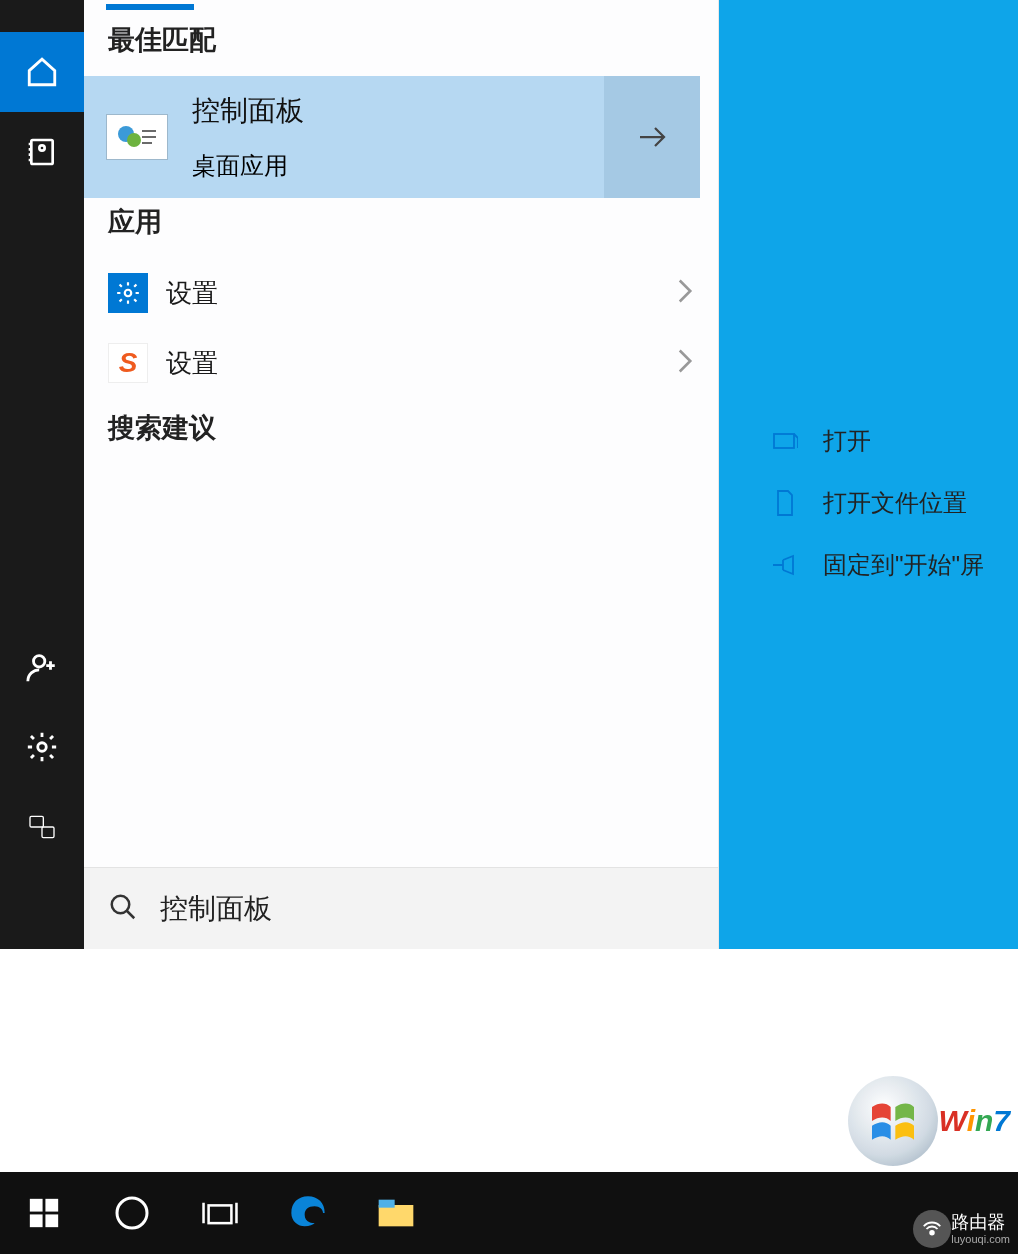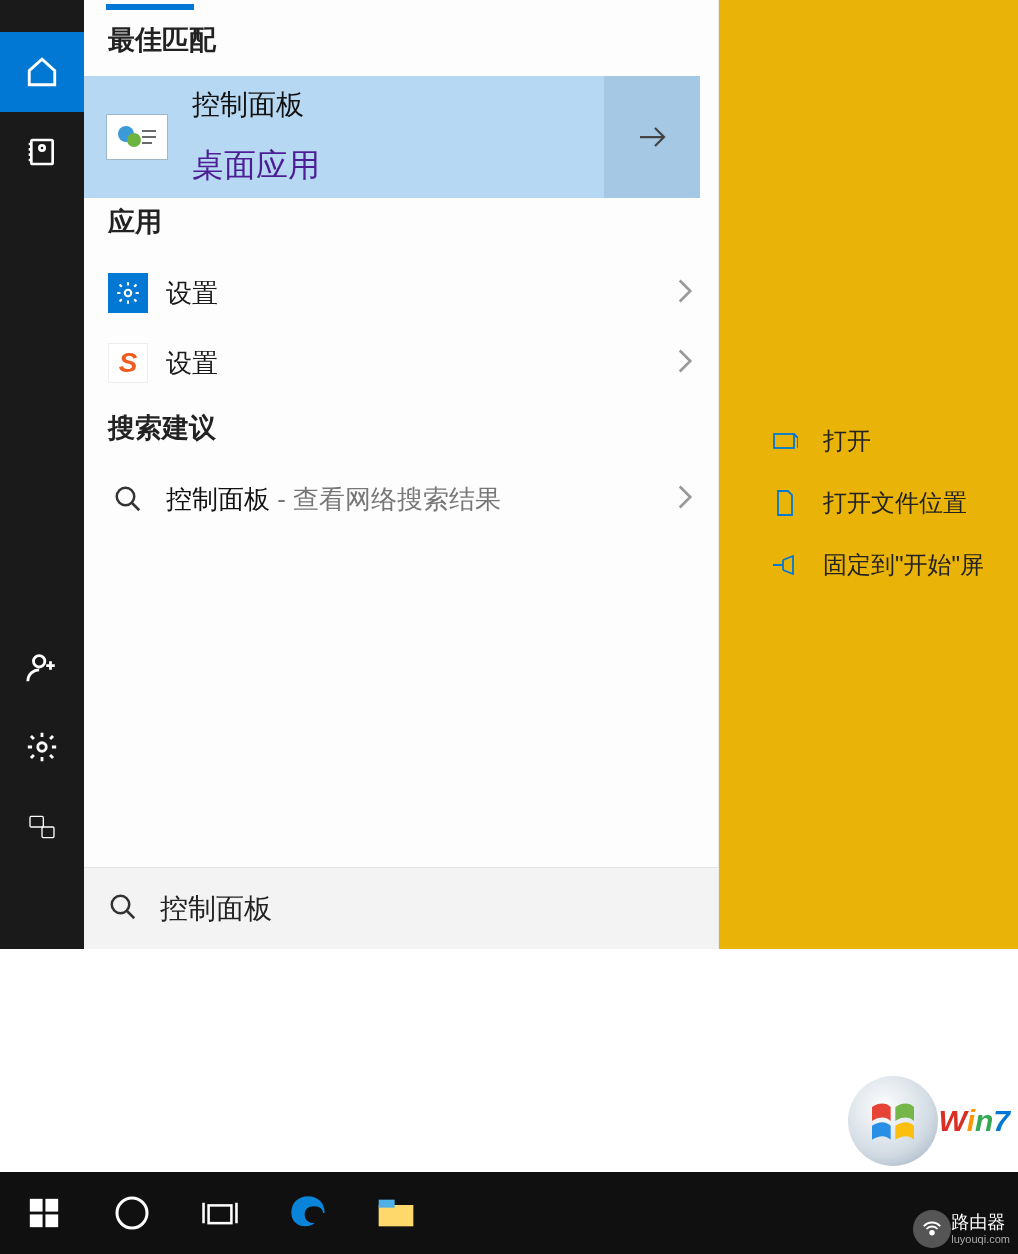--- a/index.html
+++ b/index.html
@@ -14,37 +14,37 @@
   .main { flex: 1; display: flex; flex-direction: column; background: #fdfdfe; position: relative; }
   .tab-indicator { height: 16px; position: relative; }
   .tab-indicator .bar { position: absolute; left: 22px; top: 4px; width: 88px; height: 6px; background: #0078d4; }
 
   .section-header { font-size: 27px; font-weight: 600; color: #222; padding: 6px 24px 18px 24px; }
   .best-match { display: flex; align-items: center; background: #b6d8f2; height: 122px; margin-right: 18px; position: relative; }
   .best-match .icon-box { width: 62px; height: 46px; background: #fff; border: 1px solid #9db8cc; margin: 0 24px 0 22px; display: flex; align-items: center; justify-content: center; }
   .best-match .icon-box svg { }
   .best-match .text { flex: 1; }
   .best-match .title { font-size: 28px; color: #111; }
-  .best-match .sub { font-size: 32px; color: #4c1d95; margin-top: 20px; }
+  .best-match .sub { font-size: 24px; color: #000000; margin-top: 20px; }
   .best-match .arrow-btn { width: 96px; height: 122px; background: #a5c9e4; display: flex; align-items: center; justify-content: center; cursor: pointer; }
 
   .result-row { display: flex; align-items: center; padding: 0 24px; height: 70px; cursor: pointer; }
   .result-row .r-icon { width: 40px; height: 40px; display: flex; align-items: center; justify-content: center; margin-right: 18px; }
   .result-row .r-label { font-size: 26px; color: #1a1a1a; flex: 1; }
   .result-row .chev { color: #999; }
 
   .suggest-row .r-label { font-size: 26px; }
   .suggest-row .r-label .primary { color: #111; }
   .suggest-row .r-label .secondary { color: #777; }
 
   .search-bar { position: absolute; left: 0; right: 0; bottom: 0; height: 82px; background: #f3f3f3; display: flex; align-items: center; padding: 0 24px; border-top: 1px solid #e3e3e3; }
   .search-bar .s-icon { margin-right: 22px; }
   .search-bar input { border: none; background: transparent; font-size: 28px; color: #222; outline: none; flex: 1; }
 
-  .preview { width: 300px; background: #eab308; border-left: 1px solid #e8e8e8; padding-top: 410px; }
+  .preview { width: 300px; background: #0ea5e9; border-left: 1px solid #e8e8e8; padding-top: 410px; }
   .action { display: flex; align-items: center; height: 62px; padding-left: 50px; cursor: pointer; }
   .action .a-icon { width: 32px; display: flex; justify-content: center; margin-right: 22px; color: #0078d4; }
   .action .a-label { font-size: 24px; color: #222; white-space: nowrap; }
 
   .taskbar { position: absolute; left: 0; right: 0; bottom: 0; height: 82px; background: #101010; display: flex; align-items: center; z-index: 20; }
   .taskbar .tb-btn { width: 88px; height: 82px; display: flex; align-items: center; justify-content: center; cursor: pointer; }
   .taskbar svg { }
 
   .watermark { position: absolute; right: 8px; bottom: 88px; display: flex; align-items: center; gap: 1px; z-index: 30; }
   .watermark .win7 { width: 90px; height: 90px; border-radius: 50%; background: radial-gradient(circle at 40% 35%, #fff 0%, #cfd9e2 60%, #8fa4b4 100%); display:flex; align-items:center; justify-content:center; opacity:.95; }
@@ -152,36 +152,20 @@
       <div class="r-label">设置</div>
       <div class="chev">
         <svg width="18" height="28" viewBox="0 0 10 16" stroke="#999" stroke-width="1.5" fill="none">
             <path d="M2 2l6 6-6 6"></path>
           </svg>
       </div>
     </div>
 
     <div class="section-header" style="padding-top:12px">搜索建议</div>
 
-    <div class="result-row suggest-row">
-      <div class="r-icon">
-        <svg width="30" height="30" viewBox="0 0 24 24" stroke="#333" stroke-width="2" fill="none">
-            <circle cx="10" cy="10" r="7"></circle>
-            <path d="M15 15l6 6"></path>
-          </svg>
-      </div>
-      <div class="r-label">
-        <span class="primary">控制面板</span><span class="secondary"> - 查看网络搜索结果</span>
-      </div>
-      <div class="chev">
-        <svg width="18" height="28" viewBox="0 0 10 16" stroke="#999" stroke-width="1.5" fill="none">
-            <path d="M2 2l6 6-6 6"></path>
-          </svg>
-      </div>
-    </div>
 
     <div class="search-bar">
       <div class="s-icon">
         <svg width="30" height="30" viewBox="0 0 24 24" stroke="#333" stroke-width="2" fill="none">
             <circle cx="10" cy="10" r="7"></circle>
             <path d="M15 15l6 6"></path>
           </svg>
       </div>
       <input type="text" value="控制面板" style="">
     </div>

